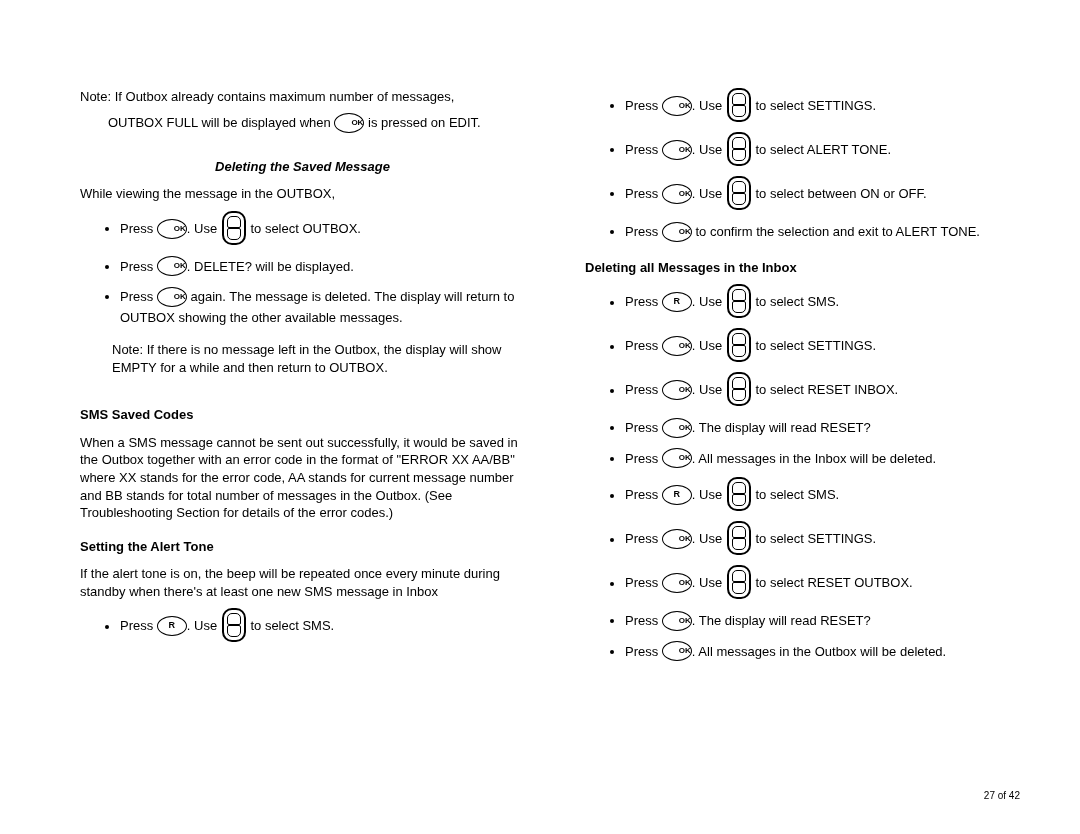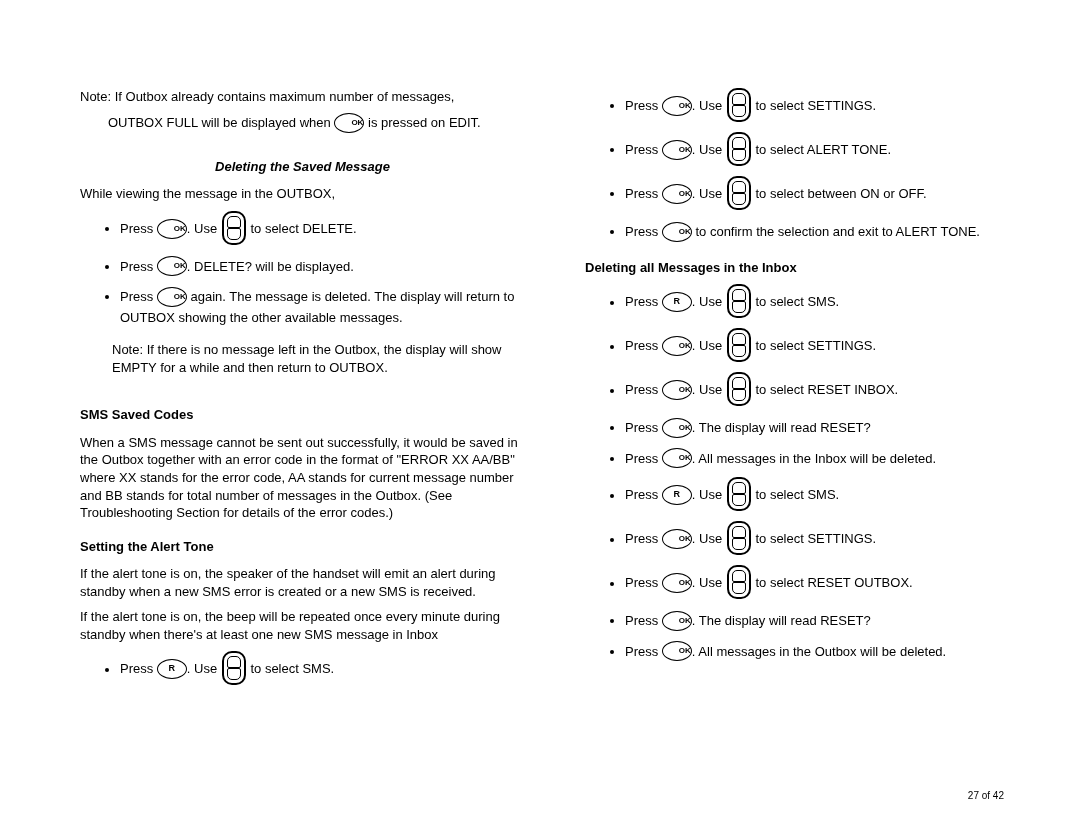--- a/index.html
+++ b/index.html
@@ -107,51 +107,50 @@
     position: absolute;
     left: 3px;
     right: 3px;
     bottom: 3px;
     height: 10px;
     border: 1px solid #000;
     border-radius: 2px 2px 5px 5px;
   }
   .pagenum {
     position: absolute;
-    right: 76px;
+    right: 60px;
     top: 790px;
     font-size: 10px;
   }
 </style>
 </head>
 <body>
 
 <div class="page">
   <div class="col">
     <p class="note">
       <span>Note:  If Outbox already contains maximum number of messages,</span>
     </p>
     <p style="padding-left:28px">
       <span>OUTBOX FULL will be displayed when </span><span class="ok-btn">OK</span><span> is pressed on EDIT.</span>
     </p>
 
     <p class="heading-italic">Deleting the Saved Message</p>
     <p>While viewing the message in the OUTBOX,</p>
     <ul>
-      <li><span>Press </span><span class="ok-btn">OK</span><span>. Use </span><span class="nav-btn"></span><span> to select DELETE.</span></li>
+      <li><span>Press </span><span class="ok-btn">OK</span><span>. Use </span><span class="nav-btn"></span><span> to select OUTBOX.</span></li>
       <li><span>Press </span><span class="ok-btn">OK</span><span>. DELETE? will be displayed.</span></li>
       <li><span>Press </span><span class="ok-btn">OK</span><span> again. The message is deleted. The display will return to OUTBOX showing the other available messages.</span></li>
     </ul>
     <p class="note note-indent" style="margin-left:4px; margin-top:14px"><span style="padding-left:28px">Note: If there is no message left in the Outbox, the display will show EMPTY for a while and then return to OUTBOX.</span></p>
 
     <p class="heading-bold" style="margin-top:30px">SMS Saved Codes</p>
     <p>When a SMS message cannot be sent out successfully, it would be saved in the Outbox together with an error code in the format of "ERROR XX   AA/BB" where XX stands for the error code, AA stands for current message number and BB stands for total number of messages in the Outbox. (See Troubleshooting Section for details of the error codes.)</p>
 
     <p class="heading-bold">Setting the Alert Tone</p>
-    <p>If the alert tone is on, the speaker of the handset will emit an alert during standby when a new SMS error is created or a new SMS is received.</p>
     <p>If the alert tone is on, the beep will be repeated once every minute during standby when there's at least one new SMS message in Inbox</p>
     <ul>
       <li><span>Press </span><span class="r-btn">R</span><span>. Use </span><span class="nav-btn"></span><span> to select SMS.</span></li>
     </ul>
   </div>
 
   <div class="col">
     <ul>
       <li><span>Press </span><span class="ok-btn">OK</span><span>. Use </span><span class="nav-btn"></span><span> to select SETTINGS.</span></li>
       <li><span>Press </span><span class="ok-btn">OK</span><span>. Use </span><span class="nav-btn"></span><span> to select ALERT TONE.</span></li>

